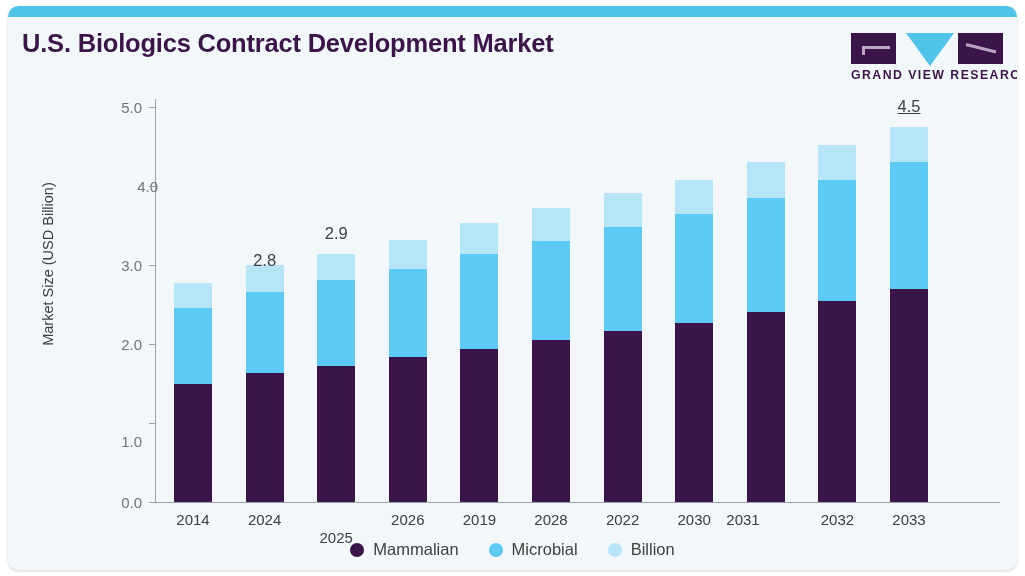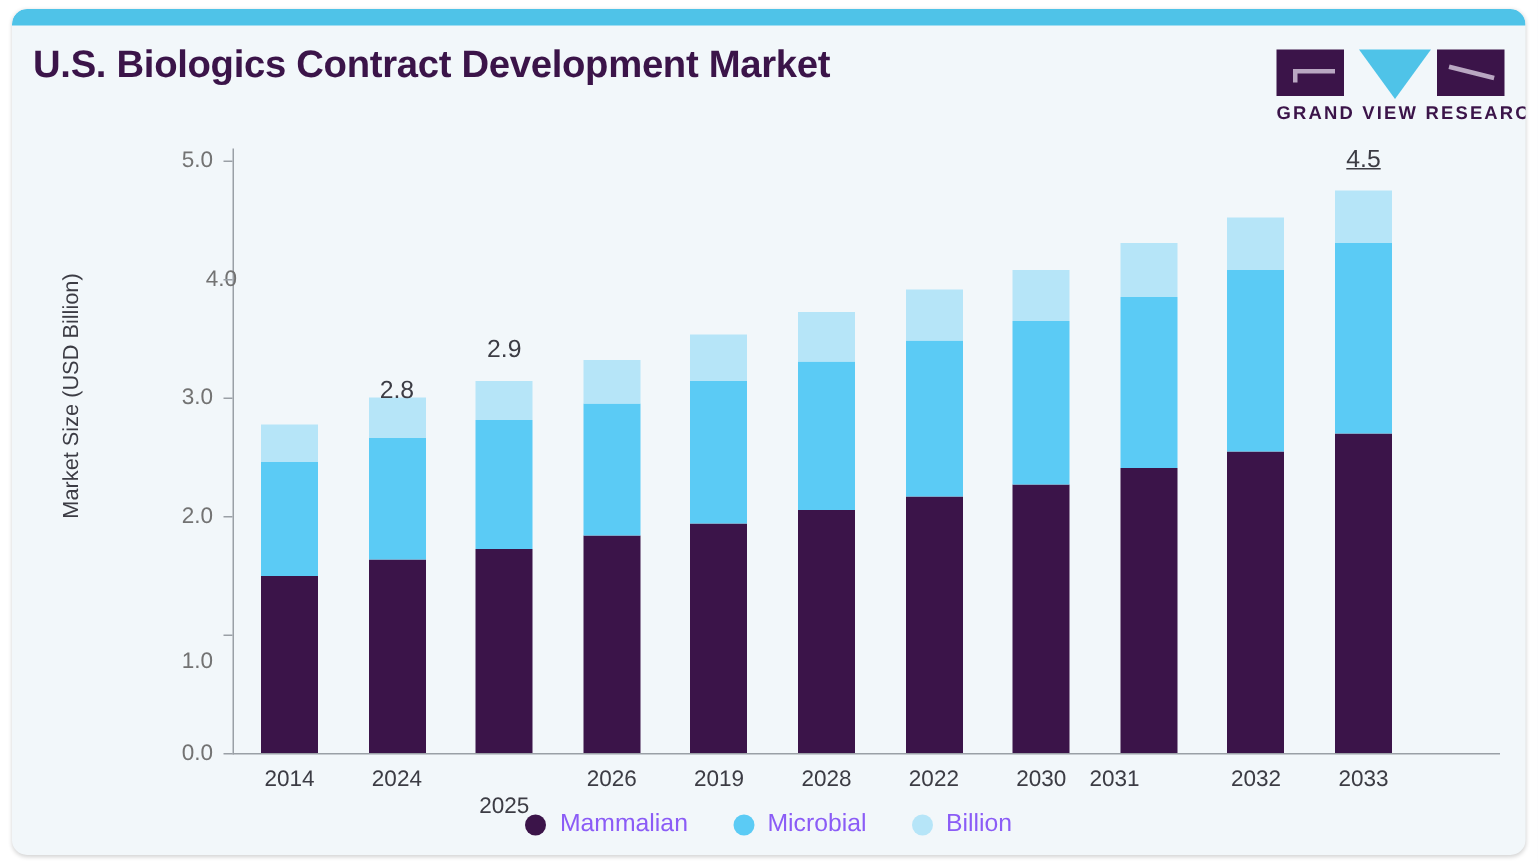--- a/index.html
+++ b/index.html
@@ -188,21 +188,21 @@
     align-items: center;
     gap: 9px;
   }
   .legend-dot {
     width: 14px; height: 14px;
     border-radius: 50%;
     display: inline-block;
   }
   .legend-text {
     font-size: 16.5px;
-    color: #8b5cf6;
+    color: #404040;
     white-space: nowrap;
   }
 </style>
 </head>
 <body>
 
 <div id="root">
   <div class="card">
 
     <div class="topbar"></div>

